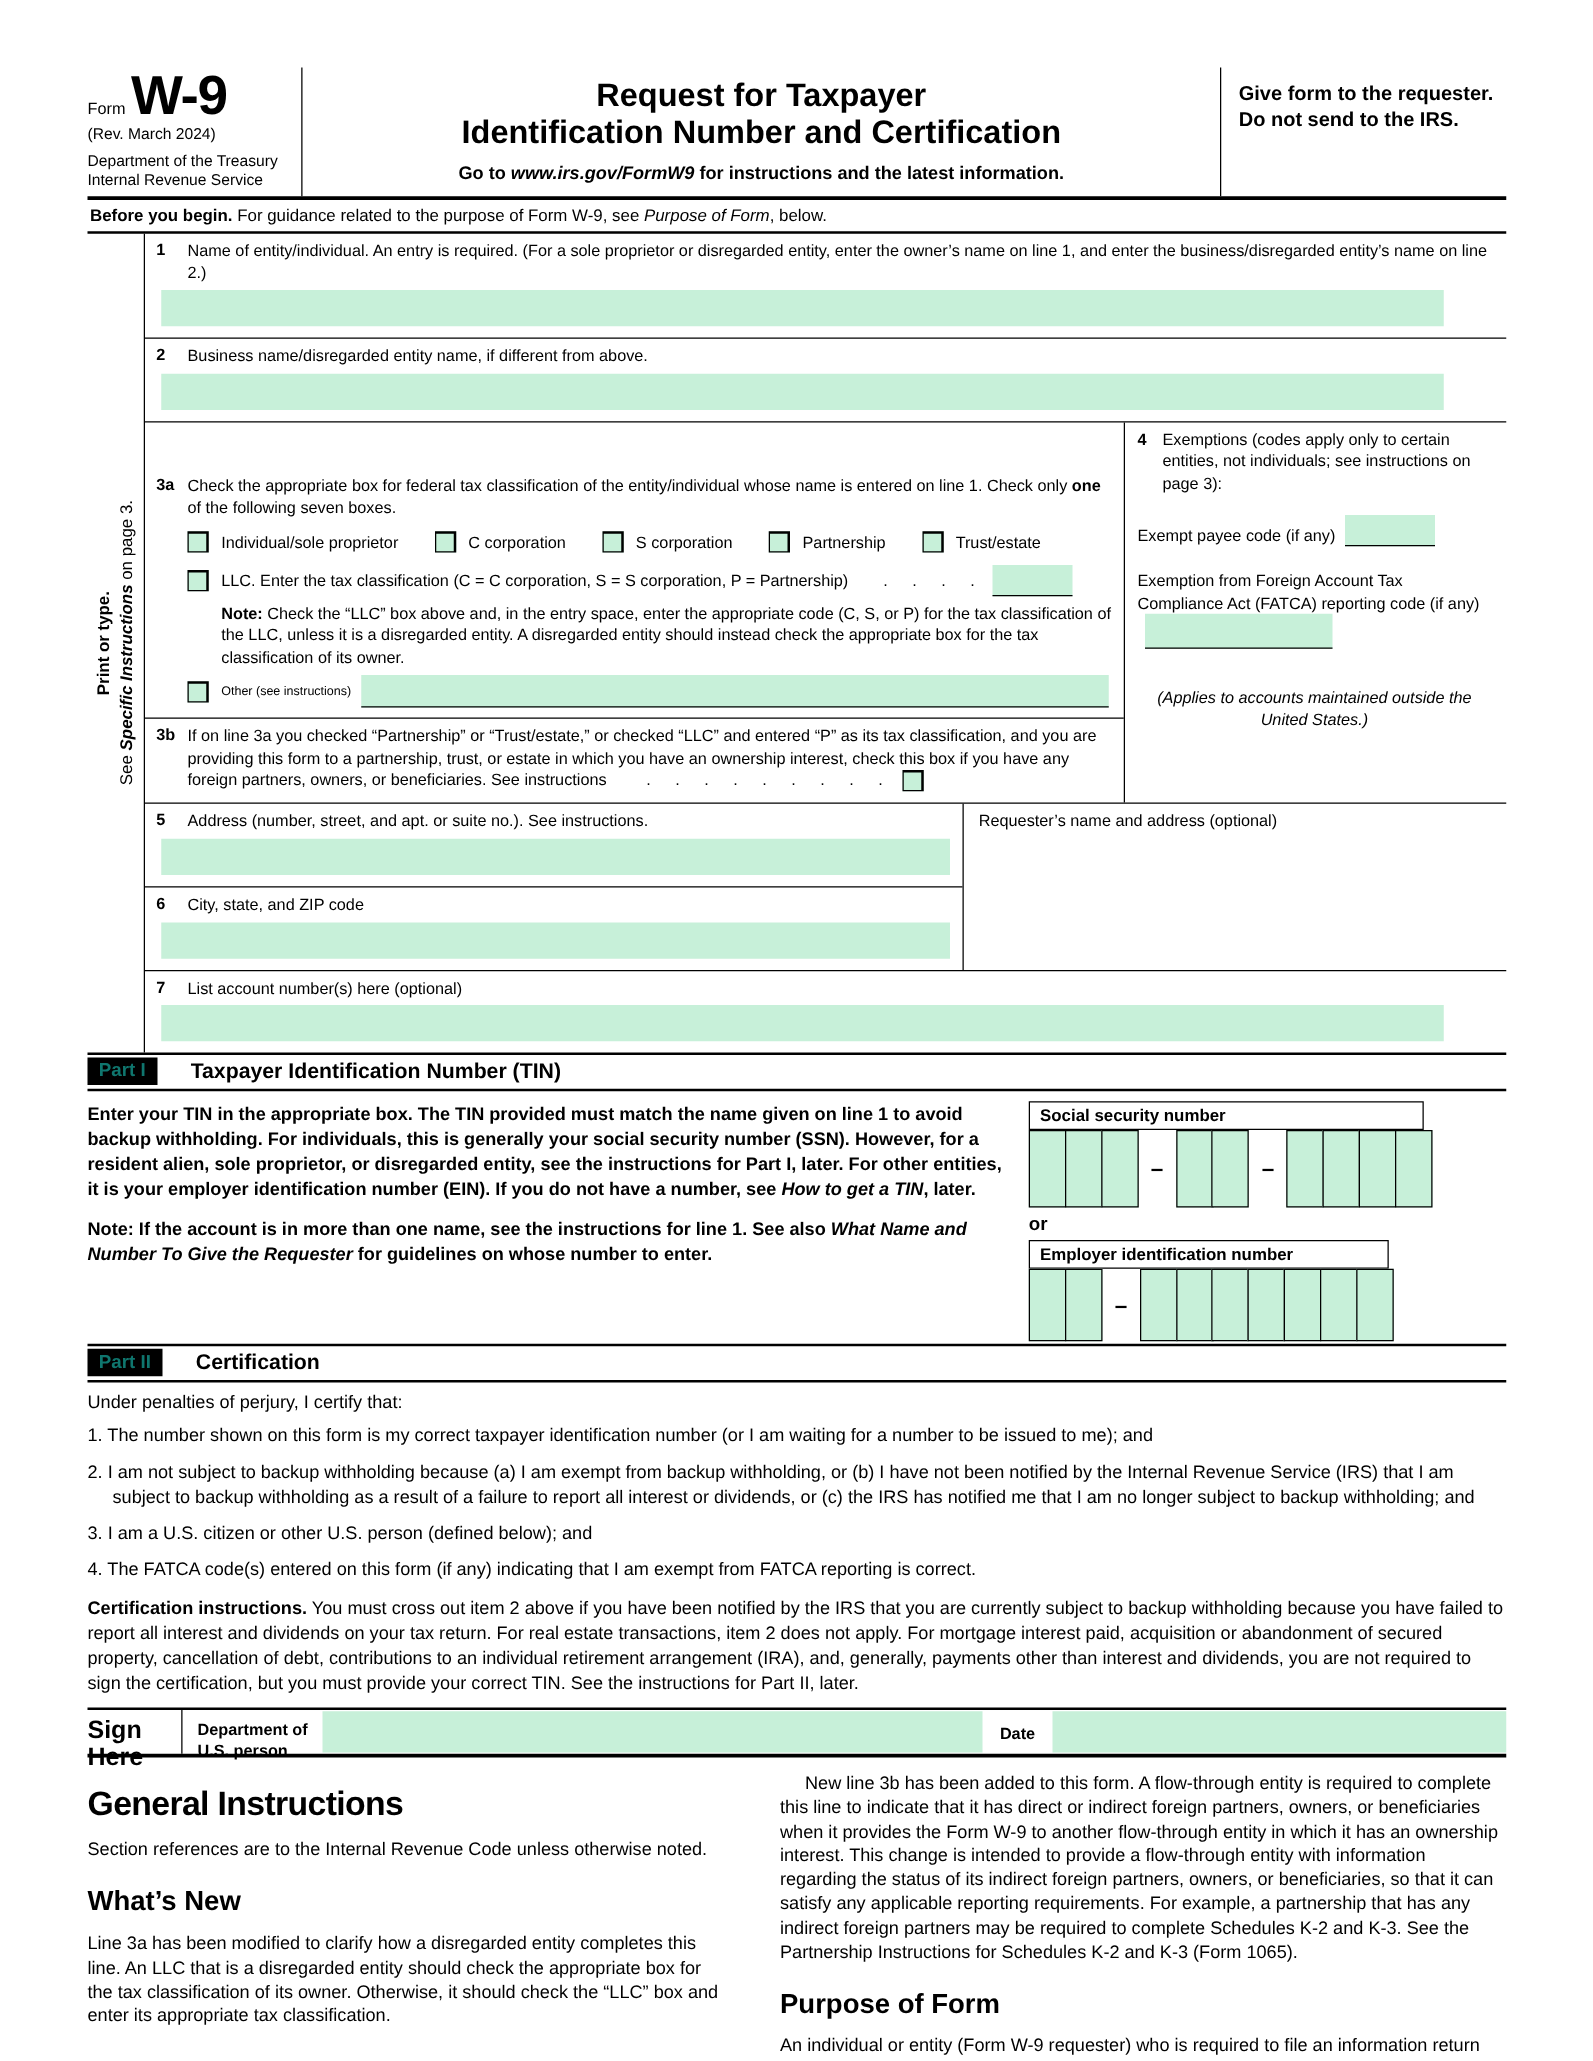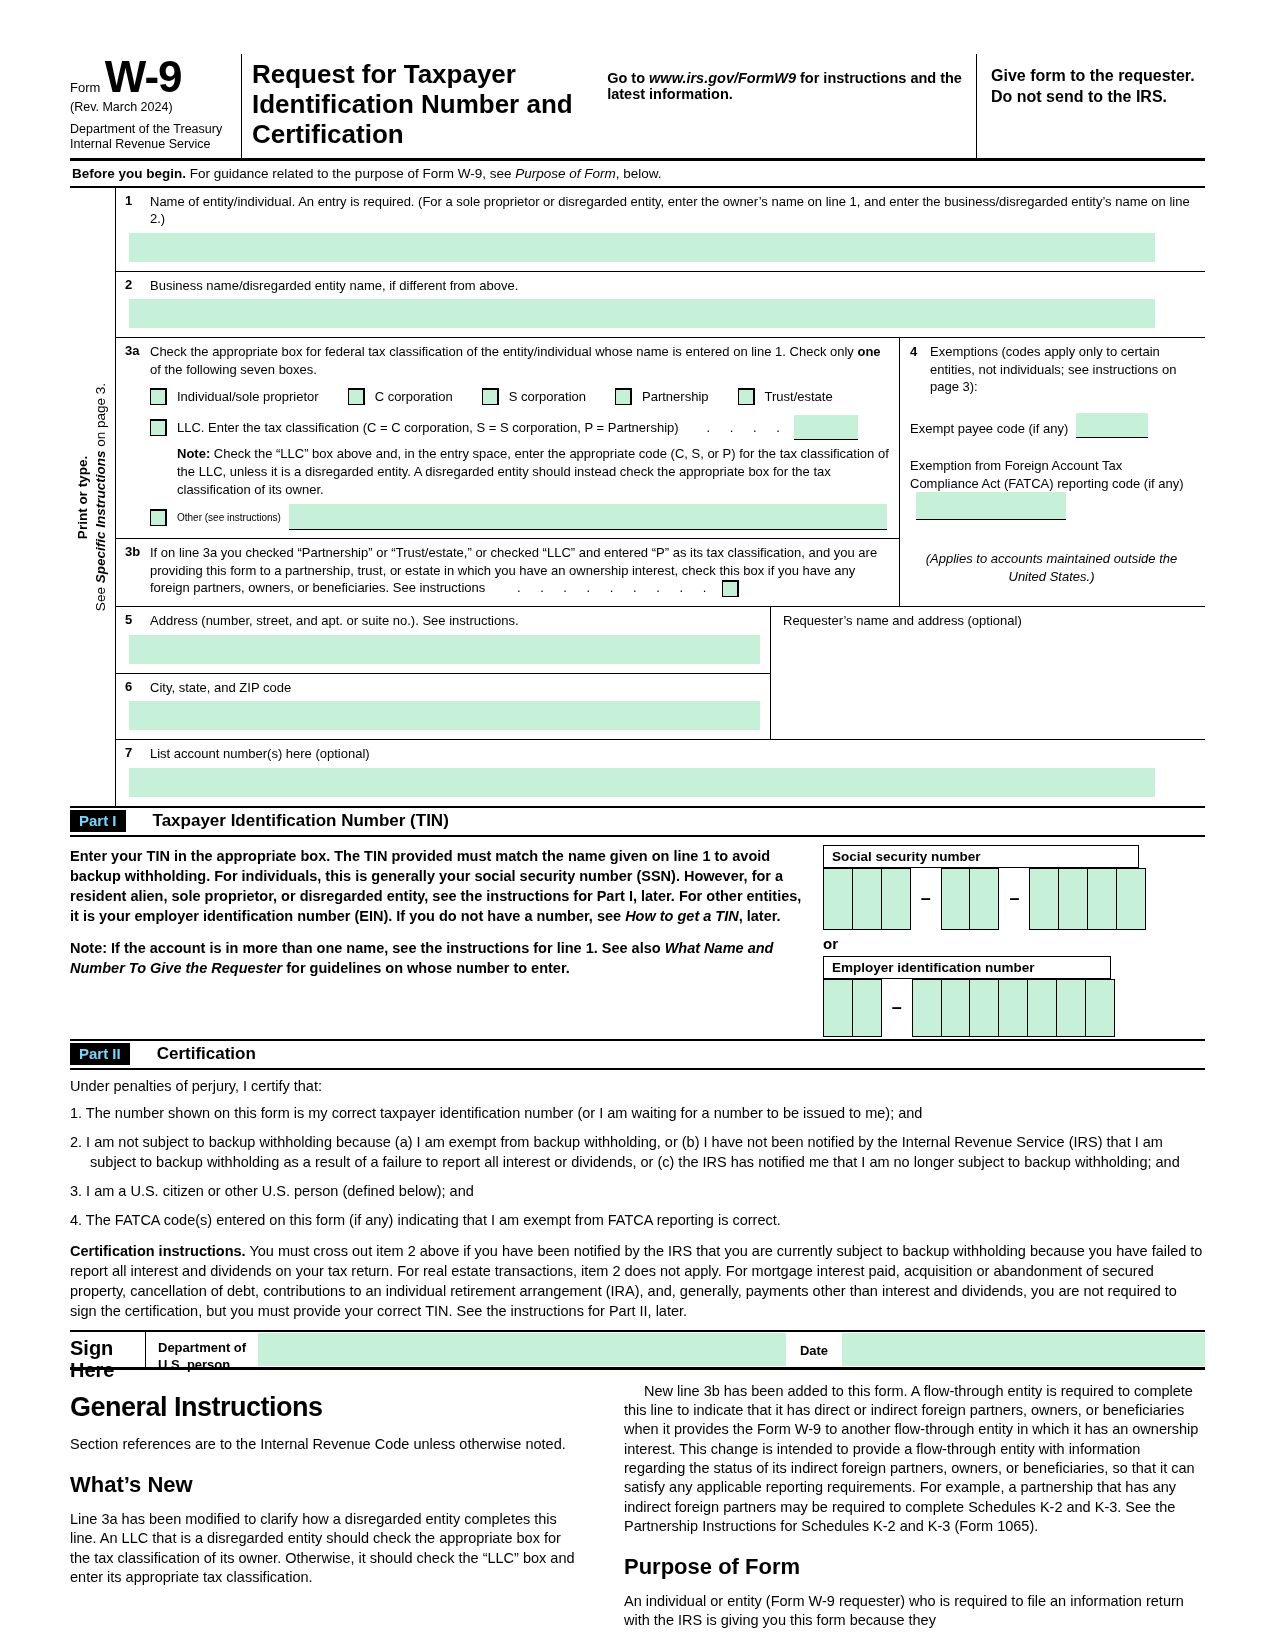--- a/index.html
+++ b/index.html
@@ -7,21 +7,21 @@
   body { margin:0; background:#fff; color:#000; font-family:"Liberation Sans", sans-serif; }
   .page { width:1274px; min-height:1649px; padding:54px 69px 14px 70px; background:#fff; }
 
   
   .hdr { display:flex; align-items:stretch; border-bottom:3px solid #000; }
   .hdr-left { width:172px; padding:4px 8px 4px 0; border-right:1.5px solid #000; }
   .form-word { font-size:13px; }
   .form-number { font-size:44px; font-weight:bold; letter-spacing:-1px; line-height:.85; }
   .hdr-small { font-size:12.5px; line-height:1.25; }
   .rev-line { margin:4px 0 6px; }
-  .hdr-center { flex:1; border-right:1.5px solid #000; display:flex; flex-direction:row; justify-content:center; padding:6px 10px 8px; }
+  .hdr-center { flex:1; border-right:1.5px solid #000; display:flex; flex-direction:column; justify-content:center; text-align:center; padding:6px 10px 8px; }
   .hdr-title { font-weight:bold; font-size:26px; line-height:1.15; }
   .hdr-goto { font-weight:bold; font-size:14.5px; margin-top:10px; }
   .hdr-right { width:228px; font-weight:bold; font-size:16px; line-height:1.3; padding:12px 4px 0 14px; }
 
   
   .before { font-size:13.5px; padding:5px 0 5px 2px; border-bottom:2.5px solid #000; }
 
   
   .form-body { display:flex; border-bottom:2px solid #000; }
   .side { width:46px; border-right:1.5px solid #000; display:flex; align-items:center; justify-content:center; }
@@ -30,21 +30,21 @@
   .fields { flex:1; }
 
   .frow { position:relative; padding:5px 8px 5px 34px; }
   .bb { border-bottom:1.2px solid #000; }
   .fnum { position:absolute; left:9px; top:5px; font-weight:bold; font-size:13px; }
   .flabel { font-size:13px; line-height:1.35; margin:0; }
   .gfield { background:var(--green); }
   .bar { display:block; height:29px; margin:5px 42px 4px -21px; }
 
   .frow3 { display:flex; border-bottom:1.2px solid #000; }
-  .f3left { flex:1; }
+  .f3left { flex:1;margin-top:37px; }
   .cb-row { display:flex; align-items:center; margin:10px 0 10px; }
   .cb-item { display:flex; align-items:center; margin-right:29px; font-size:13px; }
   .cb { width:17px; height:17px; flex:none; display:inline-block; background:var(--green);
         border:1px solid #000; border-top:2.5px solid #000; border-right:2.5px solid #000; }
   .cb-item .cb { margin-right:10px; }
   .llc-row { display:flex; align-items:center; margin:2px 0 4px; font-size:13px; }
   .llc-row .cb { margin-right:10px; }
   .dots { word-spacing:16px; margin-left:28px; }
   .llc-entry { width:64px; height:25px; margin-left:14px; border-bottom:1.5px solid #000; flex:none; }
   .fnote { margin:5px 0 6px 27px; font-size:13px; line-height:1.35; }
@@ -66,21 +66,21 @@
   .frow56 { display:flex; border-bottom:1.2px solid #000; }
   .f56left { flex:1; }
   .f56left .bar { margin-right:2px; }
   .freq { width:435px; border-left:1.2px solid #000; padding:5px 0 6px 12px; }
   .req-bar { height:29px; margin:7px 52px 0 2px; }
   .req-bar.first { margin-top:9px; }
 
   
   .part-band { display:flex; align-items:center; padding:2px 0 3px; border-bottom:2.5px solid #000; }
   .part-band.topline { border-top:2px solid #000; }
-  .part-chip { background:#000; color:#7dd3fc; font-weight:bold; font-size:15px; padding:2px 9px 3px; flex:none; }
+  .part-chip { background:#000; color:#0f766e; font-weight:bold; font-size:15px; padding:2px 9px 3px; flex:none; }
   .part-title { font-weight:bold; font-size:17px; margin-left:27px; }
 
   
   .p1-body { display:flex; padding:5px 0 2px; }
   .p1-left { flex:1; padding-right:16px; font-size:14.5px; }
   .p1-text { margin:4px 0 12px; line-height:1.38;font-weight:bold; }
   .p1-right { width:382px; padding-top:3px; }
   .tin-label-box { border:1.5px solid #000; font-weight:bold; font-size:13.5px; padding:3px 8px; width:316px; }
   .tin-label-box.ein { width:288px; }
   .tin-cells { display:flex; align-items:center; }

